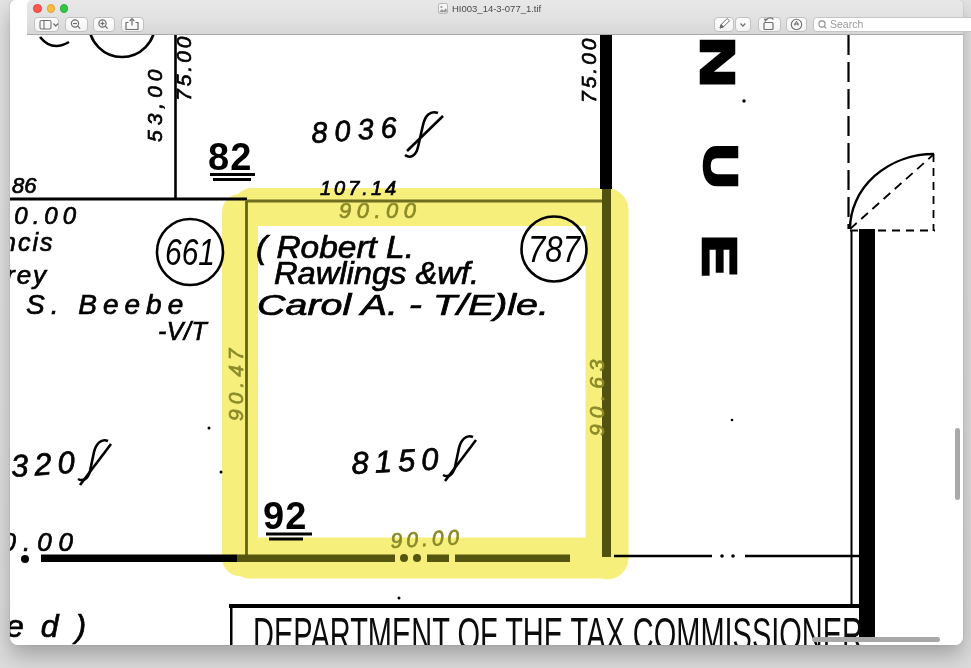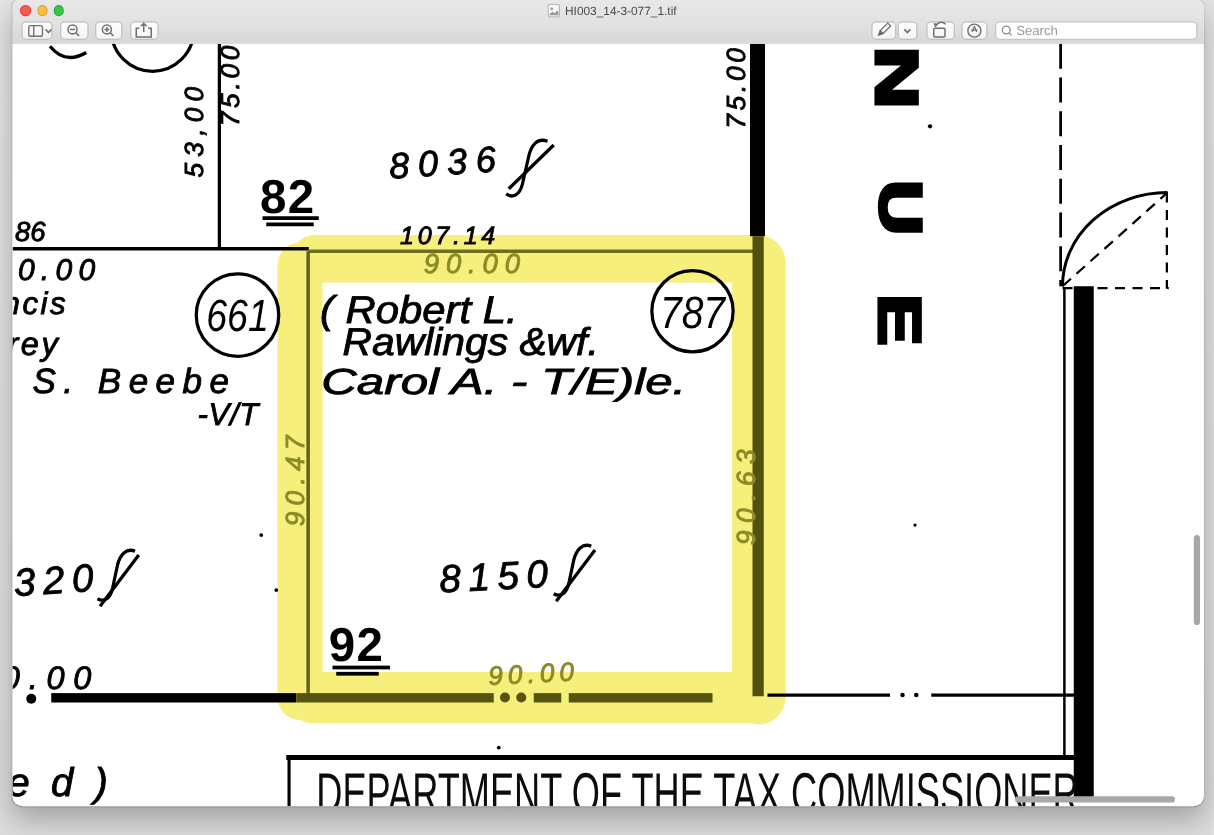--- a/index.html
+++ b/index.html
@@ -2,21 +2,21 @@
 <html><head>
 <meta charset="utf-8">
 <style>
   html,body{margin:0;padding:0;}
   body{width:971px;height:668px;overflow:hidden;background:#e4e3e3;font-family:"Liberation Sans",sans-serif;}
   #bg{position:absolute;left:0;top:0;width:971px;height:668px;
       background:linear-gradient(180deg,#e6e5e5 0%,#e2e1e1 60%,#dddcdc 100%);}
   #win{position:absolute;left:10px;top:0;width:953px;height:645px;
        border-radius:5px 5px 8px 8px;background:#fff;
        box-shadow:0 10px 22px rgba(0,0,0,.28), 0 0 1px rgba(0,0,0,.35);}
-  #titlebar{position:absolute;left:0;top:0;right:0;height:35px;
+  #titlebar{position:absolute;left:17px;top:0;right:0;height:35px;
        border-radius:5px 5px 0 0;
        background:linear-gradient(180deg,#e9e8e8 0%,#e2e1e1 55%,#d8d7d7 100%);
        border-bottom:1px solid #aaa9a9;box-sizing:border-box;}
   .tl{position:absolute;top:4.3px;width:8.6px;height:8.6px;border-radius:50%;}
   #tl-r{left:6.4px;background:#fc5850;border:0.7px solid #e2443e;box-sizing:border-box;}
   #tl-y{left:19.6px;background:#fdbe3f;border:0.7px solid #e0a03a;box-sizing:border-box;}
   #tl-g{left:32.8px;background:#34c648;border:0.7px solid #2aab37;box-sizing:border-box;}
   .btn{position:absolute;top:17px;height:15px;border-radius:4px;
        background:linear-gradient(180deg,#fdfdfd,#f4f3f3);
        border:1px solid #c3c2c2;box-sizing:border-box;}

